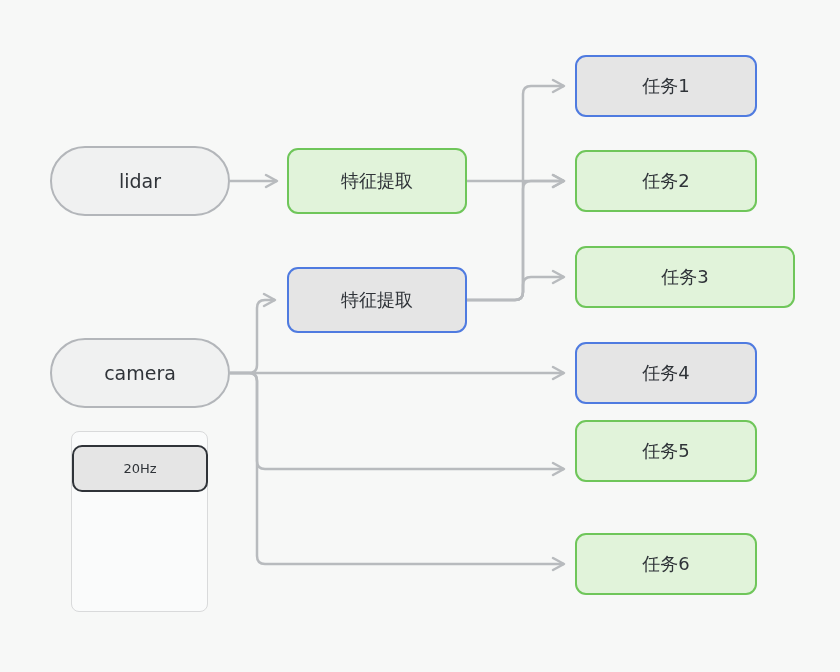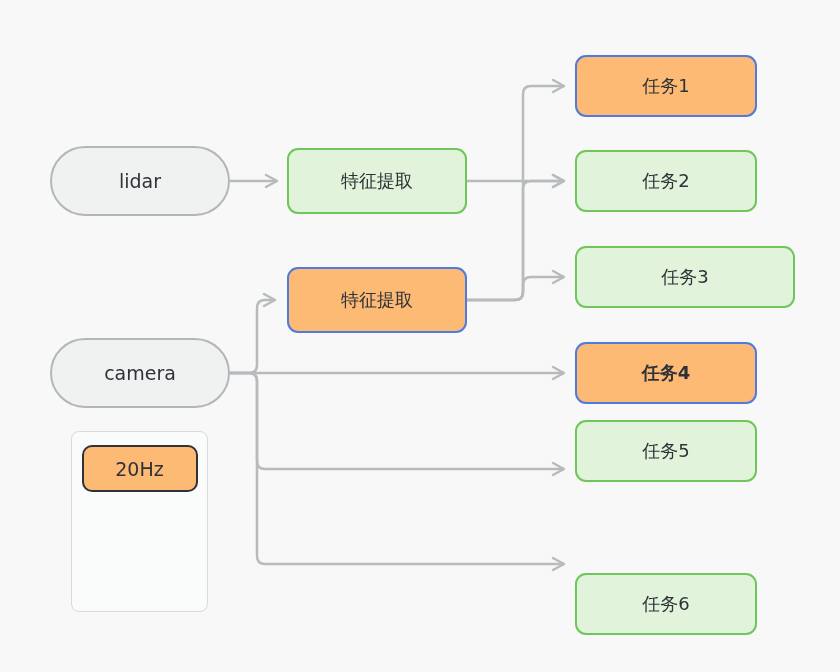--- a/index.html
+++ b/index.html
@@ -33,21 +33,21 @@
   .pill {
     border: 2px solid #b3b6ba;
     background: #f0f1f1;
     border-radius: 35px;
   }
   .rect {
     border-radius: 11px;
     border: 2.5px solid;
     font-size: 18px;
   }
-  .blue  { border-color: #4f7be0; background: #fdba74; }
+  .blue  { border-color: #4f7be0; background: #e5e5e5; }
   .green { border-color: #6fc65a; background: #e1f3da; }
   .legend {
     position: absolute;
     left: 71px;
     top: 431px;
     width: 137px;
     height: 181px;
     box-sizing: border-box;
     background: #fafbfb;
     border: 1.5px solid #d9dadb;
@@ -63,29 +63,29 @@
     align-items: center;
     justify-content: center;
     font-size: 16px;
     font-weight: bold;
     font-style: italic;
     color: #2f3338;
   }
   .legend-body { padding-top: 13px; }
   .legend-item {
     box-sizing: border-box;
-    width: 116px;
+    width: 136px;
     height: 47px;
     margin: 0 auto 13px auto;
     border: 2.5px solid;
     border-radius: 10px;
     display: flex;
     align-items: center;
     justify-content: center;
-    font-size: 19px;
+    font-size: 13px;
     color: #2f3338;
   }
 </style>
 </head>
 <body>
 
 <div class="canvas">
 
   <svg class="edges" width="840" height="672" viewBox="0 0 840 672">
     <defs>
@@ -127,29 +127,29 @@
   </div>
 
   <div class="node rect green" style="left:575px; top:150px; width:182px; height:62px;align-items:center;">
     <span>任务2</span>
   </div>
 
   <div class="node rect green" style="left:575px; top:246px; width:220px; height:62px;">
     <span>任务3</span>
   </div>
 
-  <div class="node rect blue" style="left:575px; top:342px; width:182px; height:62px;font-weight:bold;">
+  <div class="node rect blue" style="left:575px; top:342px; width:182px; height:62px;">
     <span>任务4</span>
   </div>
 
   <div class="node rect green" style="left:575px; top:420px; width:182px; height:62px;">
     <span>任务5</span>
   </div>
 
-  <div class="node rect green" style="left:575px; top:533px; width:182px; height:62px;margin-top:40px;">
+  <div class="node rect green" style="left:575px; top:533px; width:182px; height:62px;">
     <span>任务6</span>
   </div>
 
   <div class="legend">
     <div class="legend-body">
       <div class="legend-item blue">20Hz</div>
     </div>
   </div>
 
 </div>

